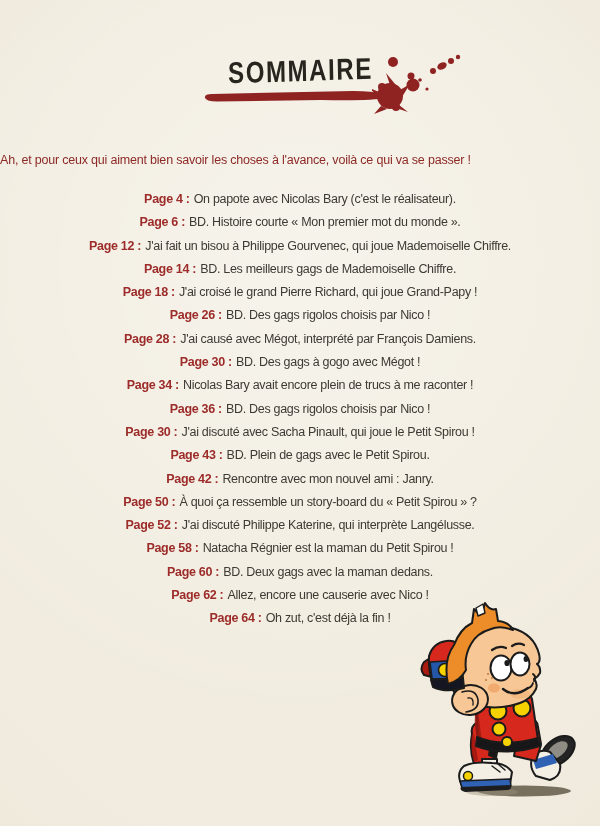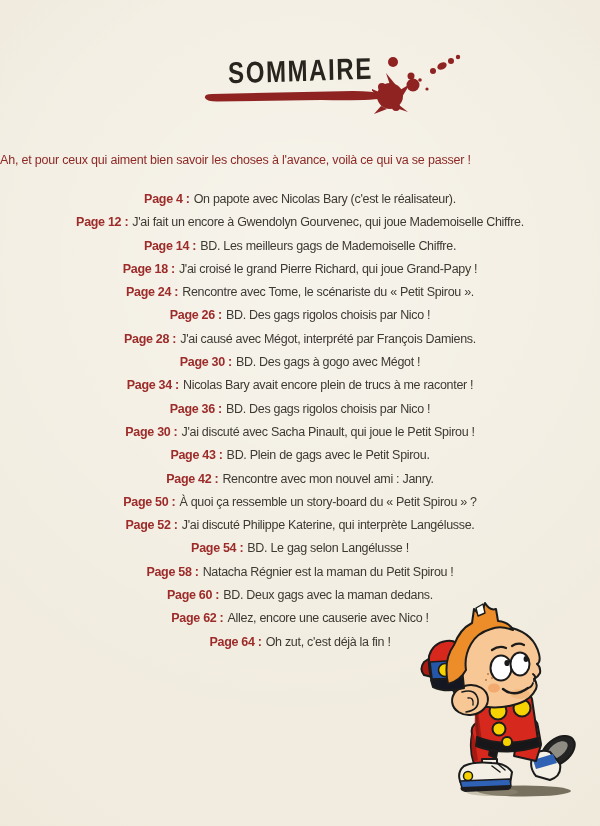--- a/index.html
+++ b/index.html
@@ -67,35 +67,34 @@
       <ellipse cx="70" cy="21" rx="5" ry="3.4" transform="rotate(-28 70 21)"></ellipse>
       <circle cx="79" cy="16" r="3"></circle>
       <circle cx="86" cy="12" r="2.2"></circle>
     </g>
   </svg>
 
   <div class="intro">Ah, et pour ceux qui aiment bien savoir les choses à l'avance, voilà ce qui va se passer !</div>
 
   <div class="toc">
     <div class="row"><span class="lbl">Page 4 :</span><span class="txt">On papote avec Nicolas Bary (c'est le réalisateur).</span></div>
-    <div class="row"><span class="lbl">Page 12 :</span><span class="txt">J'ai fait un encore à Gwendolyn Gourvenec, qui joue Mademoiselle Chiffre.</span></div>
+    <div class="row"><span class="lbl">Page 6 :</span><span class="txt">BD. Histoire courte « Mon premier mot du monde ».</span></div>
+    <div class="row"><span class="lbl">Page 12 :</span><span class="txt">J'ai fait un bisou à Philippe Gourvenec, qui joue Mademoiselle Chiffre.</span></div>
     <div class="row"><span class="lbl">Page 14 :</span><span class="txt">BD. Les meilleurs gags de Mademoiselle Chiffre.</span></div>
     <div class="row"><span class="lbl">Page 18 :</span><span class="txt">J'ai croisé le grand Pierre Richard, qui joue Grand-Papy !</span></div>
-    <div class="row"><span class="lbl">Page 24 :</span><span class="txt">Rencontre avec Tome, le scénariste du « Petit Spirou ».</span></div>
     <div class="row"><span class="lbl">Page 26 :</span><span class="txt">BD. Des gags rigolos choisis par Nico !</span></div>
     <div class="row"><span class="lbl">Page 28 :</span><span class="txt">J'ai causé avec Mégot, interprété par François Damiens.</span></div>
     <div class="row"><span class="lbl">Page 30 :</span><span class="txt">BD. Des gags à gogo avec Mégot !</span></div>
     <div class="row"><span class="lbl">Page 34 :</span><span class="txt">Nicolas Bary avait encore plein de trucs à me raconter !</span></div>
     <div class="row"><span class="lbl">Page 36 :</span><span class="txt">BD. Des gags rigolos choisis par Nico !</span></div>
     <div class="row"><span class="lbl">Page 30 :</span><span class="txt">J'ai discuté avec Sacha Pinault, qui joue le Petit Spirou !</span></div>
     <div class="row"><span class="lbl">Page 43 :</span><span class="txt">BD. Plein de gags avec le Petit Spirou.</span></div>
     <div class="row"><span class="lbl">Page 42 :</span><span class="txt">Rencontre avec mon nouvel ami : Janry.</span></div>
     <div class="row"><span class="lbl">Page 50 :</span><span class="txt">À quoi ça ressemble un story-board du « Petit Spirou » ?</span></div>
     <div class="row"><span class="lbl">Page 52 :</span><span class="txt">J'ai discuté Philippe Katerine, qui interprète Langélusse.</span></div>
-    <div class="row"><span class="lbl">Page 54 :</span><span class="txt">BD. Le gag selon Langélusse !</span></div>
     <div class="row"><span class="lbl">Page 58 :</span><span class="txt">Natacha Régnier est la maman du Petit Spirou !</span></div>
     <div class="row"><span class="lbl">Page 60 :</span><span class="txt">BD. Deux gags avec la maman dedans.</span></div>
     <div class="row"><span class="lbl">Page 62 :</span><span class="txt">Allez, encore une causerie avec Nico !</span></div>
     <div class="row"><span class="lbl">Page 64 :</span><span class="txt">Oh zut, c'est déjà la fin !</span></div>
   </div>
 
   <svg class="character" viewBox="0 0 192 204">
     <g stroke="#1b1b1b" stroke-width="2" stroke-linejoin="round" stroke-linecap="round">
 
       <ellipse cx="124" cy="191" rx="47" ry="5.5" fill="#59513f" opacity=".8" stroke="none"></ellipse>

